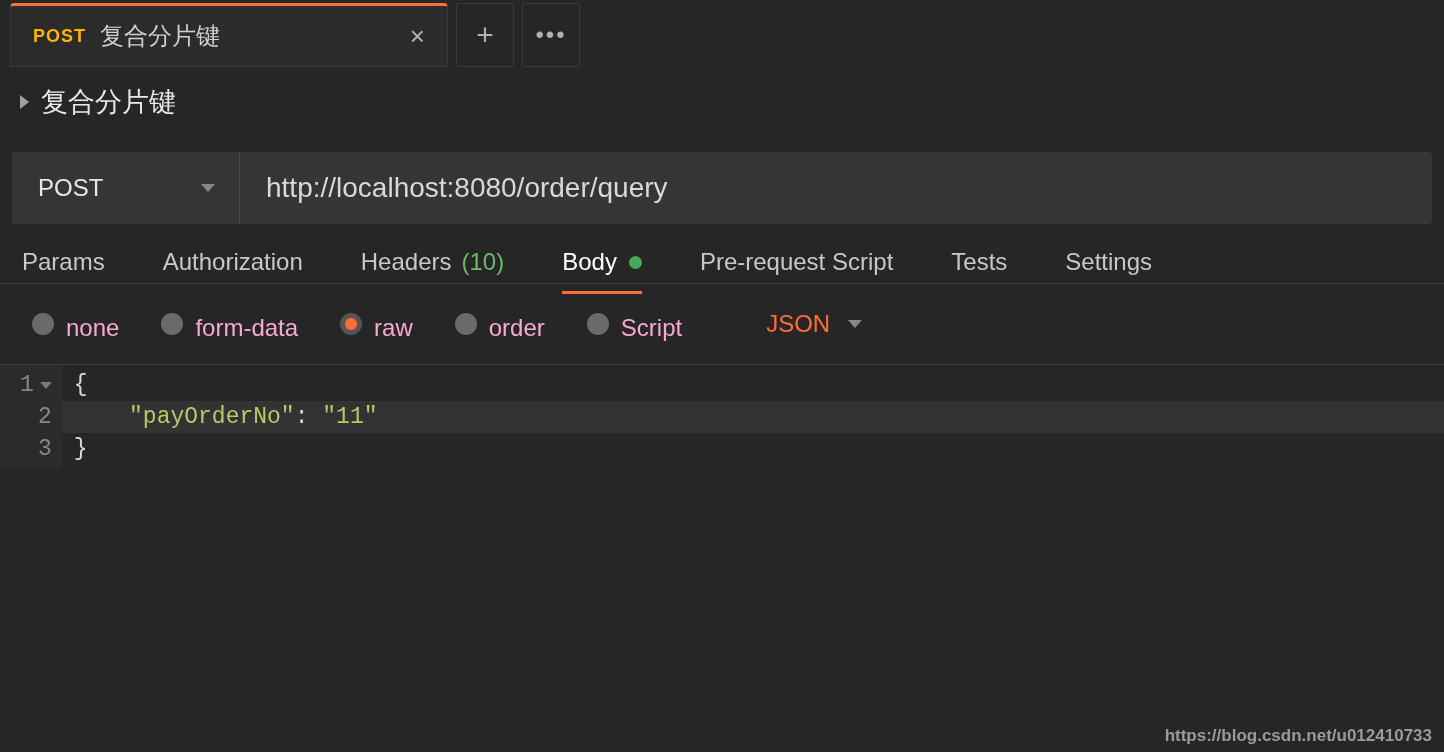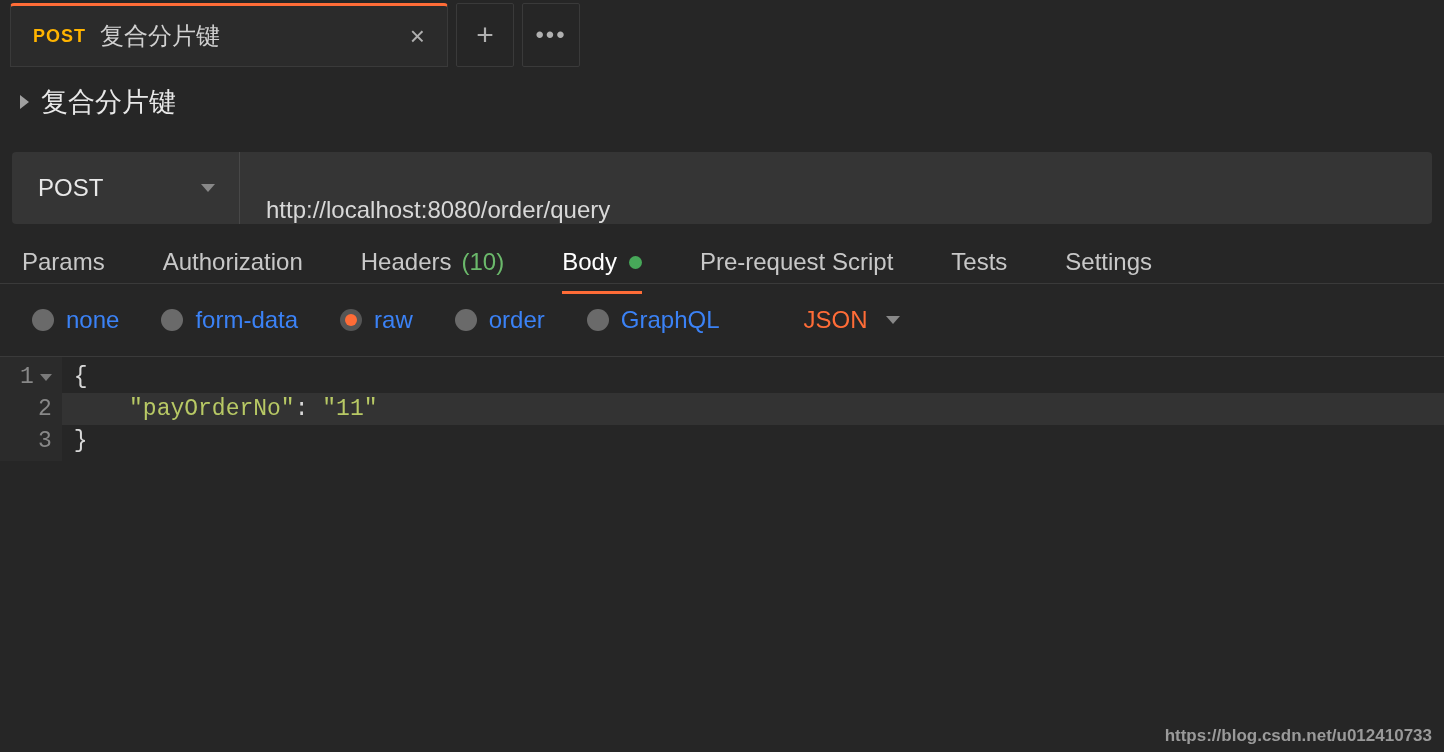--- a/index.html
+++ b/index.html
@@ -122,24 +122,24 @@
     }
     .caret-down {
       width: 0; height: 0;
       border-left: 7px solid transparent;
       border-right: 7px solid transparent;
       border-top: 8px solid #888;
     }
     .url-input {
       flex: 1;
       display: flex;
-      align-items: flex-end;
+      align-items: center;
       padding-left: 26px;
       color: #d8d8d8;
-      font-size: 24px;
+      font-size: 28px;
     }
     
     
     .subtabs-row {
       display: flex;
       align-items: center;
       padding: 34px 22px 0;
       gap: 58px;
       border-bottom: 1px solid #3a3a3a;
       height: 60px;
@@ -202,22 +202,23 @@
       background: #555;
     }
     .radio-inner {
       width: 12px; height: 12px;
       border-radius: 50%;
       background: #ff6c37;
       display: none;
     }
     .radio-item.selected .radio-inner { display: block; }
     .radio-label {
-      color: #3b82f6;
-      font-size: 24px;
+      color: #f9a8d4;
+      font-size: 24px;
+      margin-top: 8px;
     }
     .format-select {
       display: flex;
       align-items: center;
       gap: 18px;
       margin-left: 2px;
       cursor: pointer;
     }
     .format-label {
       color: #ff6c37;
@@ -351,21 +352,21 @@
         <span class="radio-inner"></span>
       </span>
     <span class="radio-label">raw</span>
   </div>
   <div class="radio-item">
     <span class="radio-outer"></span>
     <span class="radio-label">order</span>
   </div>
   <div class="radio-item">
     <span class="radio-outer"></span>
-    <span class="radio-label">GraphQL</span>
+    <span class="radio-label">Script</span>
   </div>
   <div class="format-select">
     <span class="format-label">JSON</span>
     <span class="caret-down"></span>
   </div>
 </div>
 
 <div class="editor">
   <div class="gutter">
     <div class="gutter-line">

